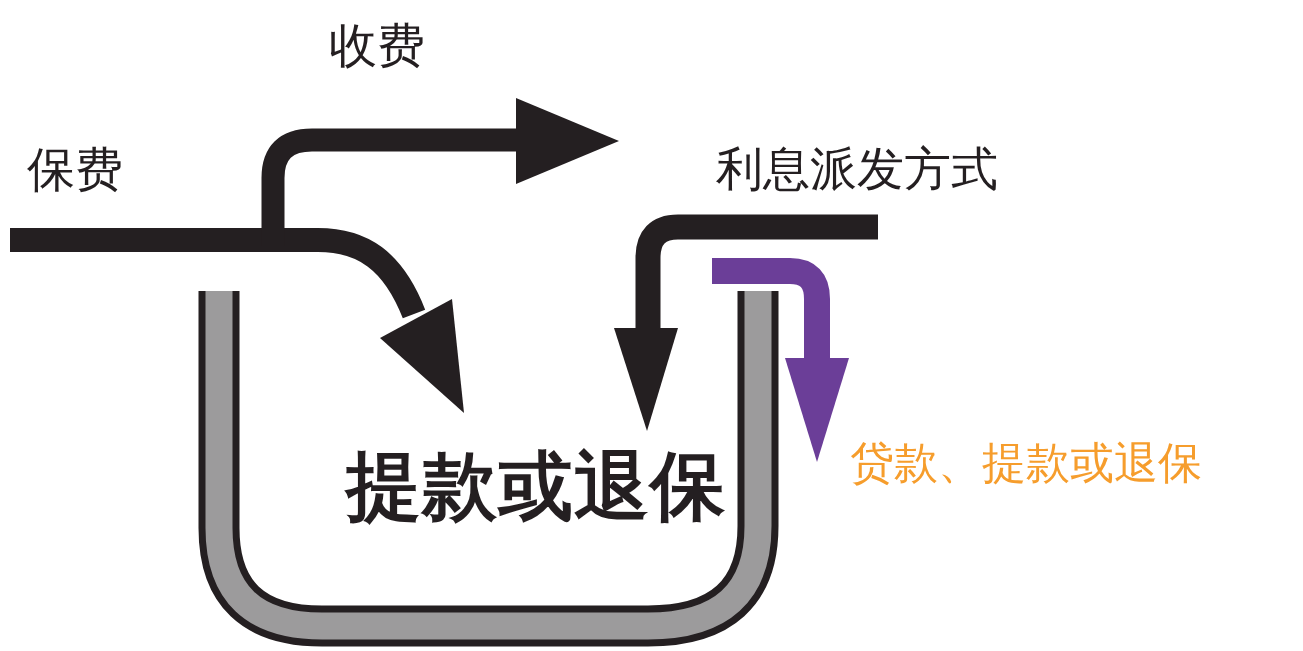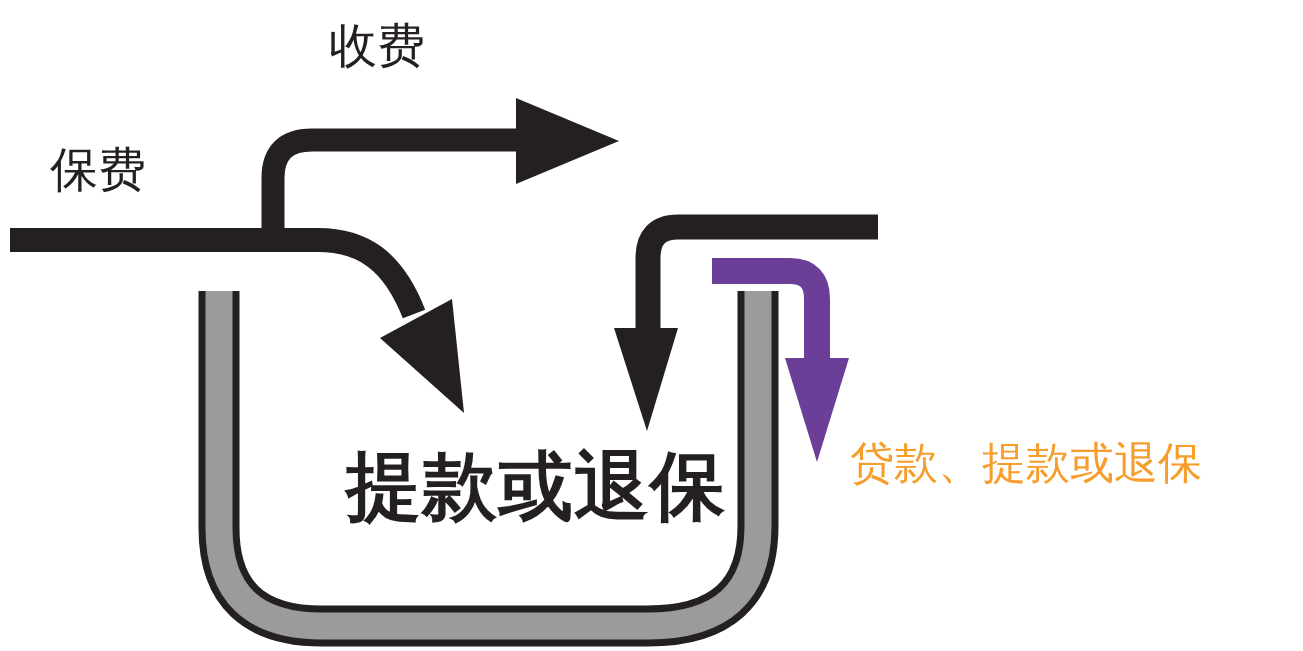--- a/index.html
+++ b/index.html
@@ -19,21 +19,21 @@
   .purple-stroke{stroke:var(--purple,#6B3E98);fill:none;}
   .purple-fill{fill:var(--purple,#6B3E98);}
 
   .label{
     position:absolute;
     white-space:nowrap;
     color:var(--ink,#241F21);
     line-height:1.08;
     font-family:Liberation Serif, serif;
   }
-  .label-premium  {left:50px;  top:144px; font-size:48px;}
+  .label-premium  {left:27px;  top:144px; font-size:48px;}
   .label-fees     {left:329px; top:20px;  font-size:48px;}
   .label-interest {left:716px; top:144px; font-size:47px;}
   .label-cashvalue{
     left:346px; top:446px;
     font-size:75px; font-weight:900; letter-spacing:1px;
   }
   .label-outflow{
     left:850px; top:440px;
     font-size:44px;
     color:var(--orange,#F69D2C);
@@ -69,17 +69,18 @@
     <g>
       <path class="purple-stroke" stroke-width="26" stroke-linecap="butt" d="M 712 271 L 790 271 Q 817 271 817 299 L 817 358"></path>
       <polygon class="purple-fill" points="785,358 849,358 817,462"></polygon>
     </g>
   </svg>
 
   <div class="label label-premium">保费</div>
 
   <div class="label label-fees">收费</div>
 
+  <div class="label label-interest">利息派发方式</div>
 
   <div class="label label-cashvalue">提款或退保</div>
 
   <div class="label label-outflow">贷款、提款或退保</div>
 </div>
 
 </body></html>

